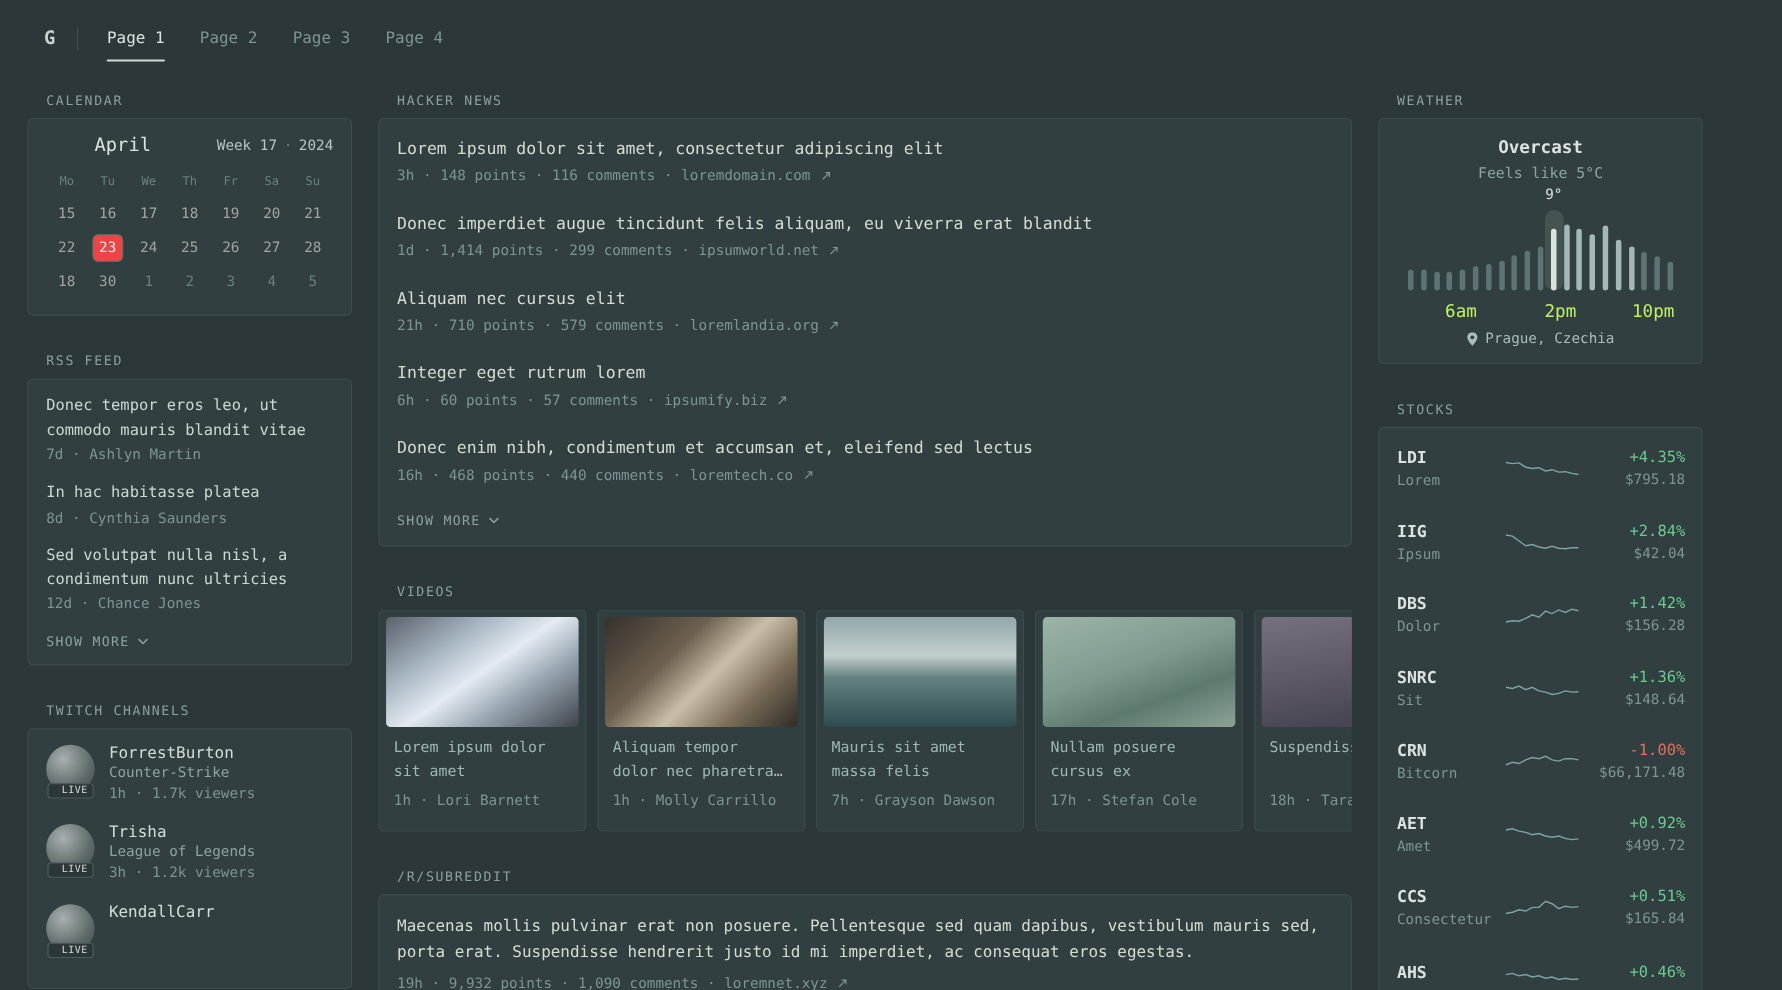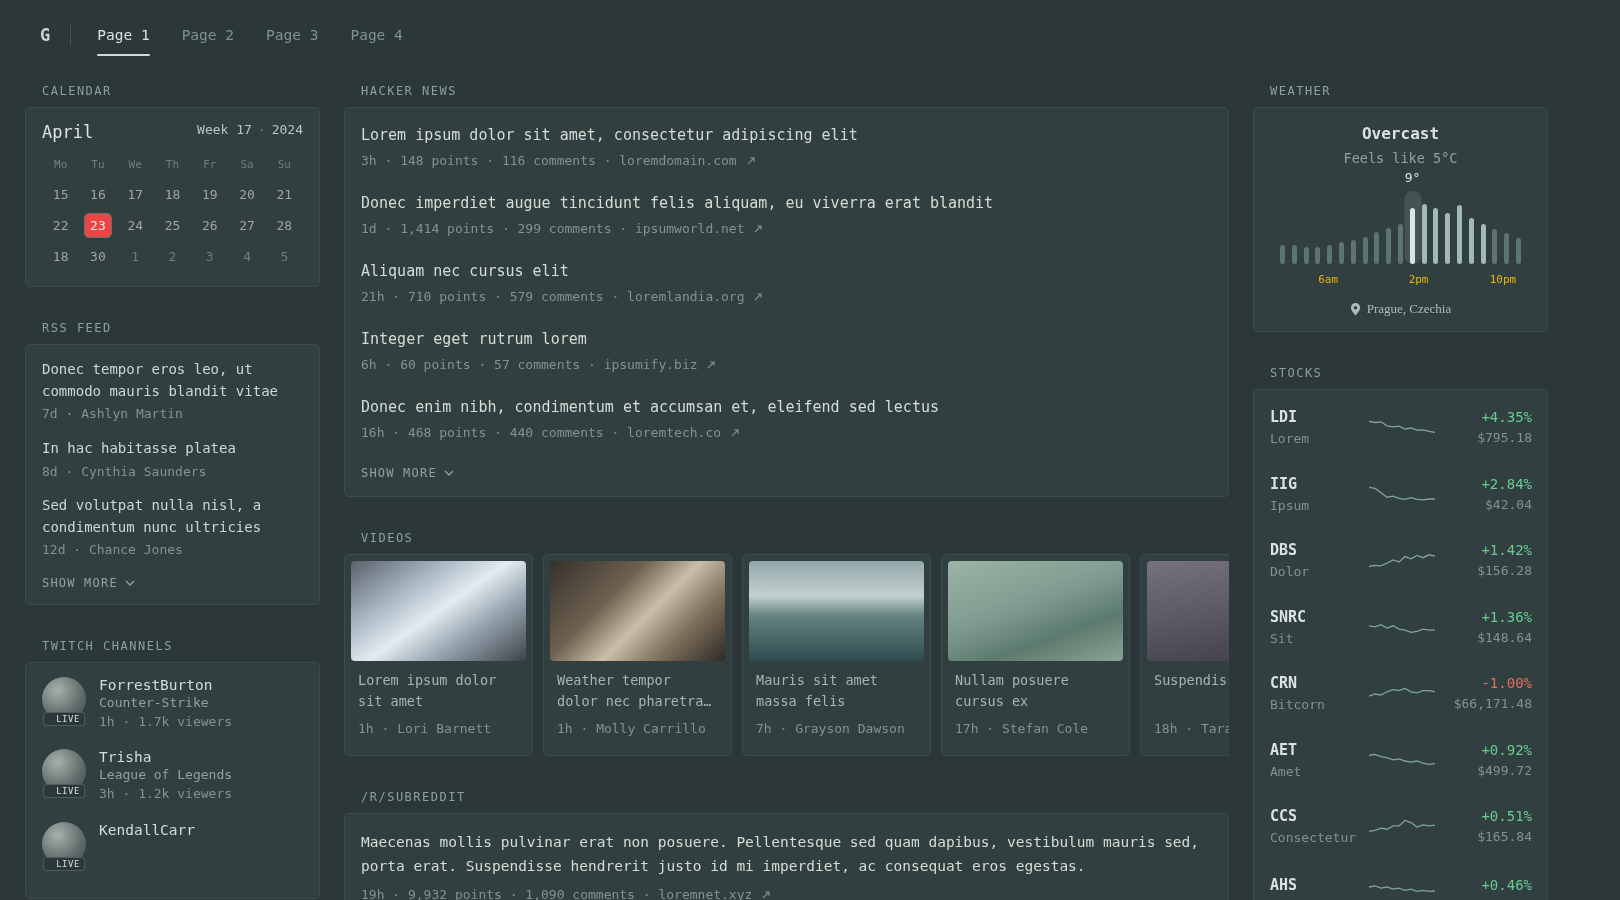--- a/index.html
+++ b/index.html
@@ -25,21 +25,21 @@
   .columns { display:grid; grid-template-columns:295px 885px 295px; gap:24px; padding:14px 0 0 25px; align-items:start; }
 
   .widget { margin-bottom:34px; }
   .widget-title { font-size:12px; letter-spacing:1.5px; color:#8ba19f; padding-left:17px; margin-bottom:9px; text-transform:uppercase; }
 
   .card { background:#323f40; border:1px solid #3d4c4c; border-radius:5px; }
   .pad { padding:14px 16px; }
   .meta { font-size:13px; color:#7e9494; line-height:1.5; }
 
   
-  .cal-head { display:flex; justify-content:space-between; align-items:flex-start; margin-bottom:10px; }
+  .cal-head { display:flex; justify-content:space-between; align-items:center; margin-bottom:10px;margin-left:44px; }
   .cal-month { font-size:17px; color:#dbe3e2; }
   .cal-week { font-size:13px; color:#b6c6c5; }
   .cal-week .dot { color:#66807f; margin:0 6px; }
   .cal-grid { display:grid; grid-template-columns:repeat(7,1fr); }
   .dow { font-size:11px; color:#68807f; text-align:center; padding:6px 0 8px; }
   .day { display:flex; justify-content:center; padding:3px 0; }
   .daynum { font-size:13px; color:#a3a3a3; min-width:28px; height:25px; display:flex; align-items:center; justify-content:center; border:1px solid transparent; border-radius:5px; }
   .daynum.selected { border-color:#5d7473; background:#ef4444; color:#e2eae9; }
   .daynum.muted { color:#68807f; }
 
@@ -79,22 +79,22 @@
   .weather-card { padding:16px 16px 14px; text-align:center; }
   .w-cond { font-size:16px; font-weight:bold; color:#dbe3e2; }
   .w-feels { font-size:13.5px; color:#8da3a1; margin-top:7px; }
   .wbars { position:relative; display:flex; justify-content:space-between; align-items:flex-end; height:64px; margin:34px 10px 0; }
   .wbar { width:5px; border-radius:2.5px; background:#5c7473; position:relative; z-index:1; flex:none; }
   .wbar.bright { background:#a2b9b7; }
   .wbar.current { background:#d9e3e1; }
   .wpill { position:absolute; width:17px; top:-9px; bottom:0; border-radius:9px; background:rgba(209,227,220,.13); transform:translateX(-50%); }
   .wtemp { position:absolute; top:-30px; transform:translateX(-50%); font-size:13px; color:#dbe3e2; }
   .whours { position:relative; height:16px; margin:9px 10px 0; }
-  .whour { position:absolute; transform:translateX(-50%); font-size:11px; color:#eab308; }
-  .w-loc { display:flex; align-items:center; justify-content:center; gap:6px; margin-top:12px; font-size:13px; color:#a9bdbb;font-family:Liberation Serif, serif; }
+  .whour { position:absolute; transform:translateX(-50%); font-size:16px; color:#bef264; }
+  .w-loc { display:flex; align-items:center; justify-content:center; gap:6px; margin-top:12px; font-size:13px; color:#a9bdbb; }
   .w-loc svg { flex:none; }
 
   
   .stocks-card { padding:5px 16px; }
   .stock-row { display:flex; align-items:center; padding:13px 0; cursor:pointer; }
   .stock-left { width:98px; flex:none; }
   .stock-symbol { font-size:15px; font-weight:bold; color:#dbe3e2; }
   .stock-name { margin-top:3px; }
   .stock-spark { flex:1; display:flex; justify-content:center; }
   .stock-right { width:96px; flex:none; text-align:right; }
@@ -381,21 +381,21 @@
               <div class="thumb" style="background: linear-gradient(145deg, rgb(90, 97, 106) 0%, rgb(169, 184, 196) 30%, rgb(228, 235, 241) 50%, rgb(151, 165, 176) 70%, rgb(62, 67, 74) 100%);"></div>
               <div class="video-body">
                 <div class="video-title">Lorem ipsum dolor sit amet consectetu…</div>
                 <div class="meta video-meta">1h · Lori Barnett</div>
               </div>
             </div>
 
             <div class="card video-card">
               <div class="thumb" style="background: linear-gradient(135deg, rgb(53, 49, 44) 0%, rgb(110, 97, 80) 35%, rgb(202, 191, 168) 55%, rgb(125, 111, 90) 75%, rgb(46, 43, 39) 100%);"></div>
               <div class="video-body">
-                <div class="video-title">Weather tempor dolor nec pharetra…</div>
+                <div class="video-title">Aliquam tempor dolor nec pharetra…</div>
                 <div class="meta video-meta">1h · Molly Carrillo</div>
               </div>
             </div>
 
             <div class="card video-card">
               <div class="thumb" style="background: linear-gradient(rgb(147, 167, 169) 0%, rgb(195, 207, 207) 35%, rgb(100, 130, 127) 55%, rgb(46, 75, 80) 100%);"></div>
               <div class="video-body">
                 <div class="video-title">Mauris sit amet massa felis</div>
                 <div class="meta video-meta">7h · Grayson Dawson</div>
               </div>

